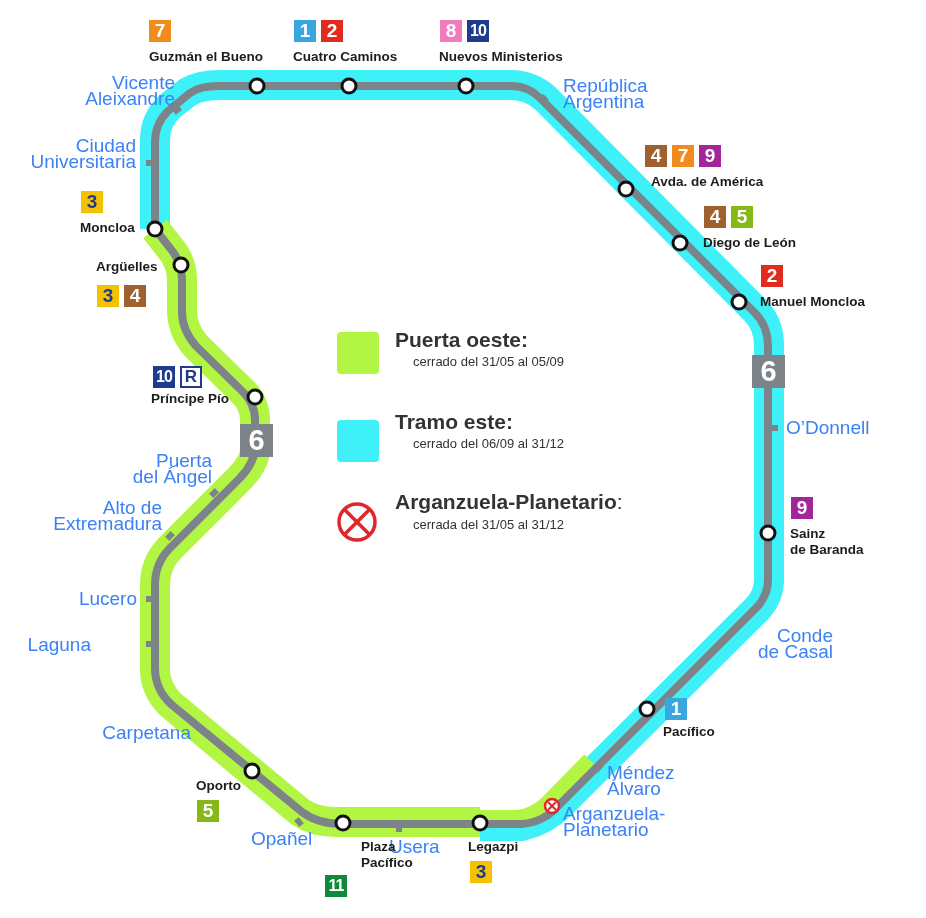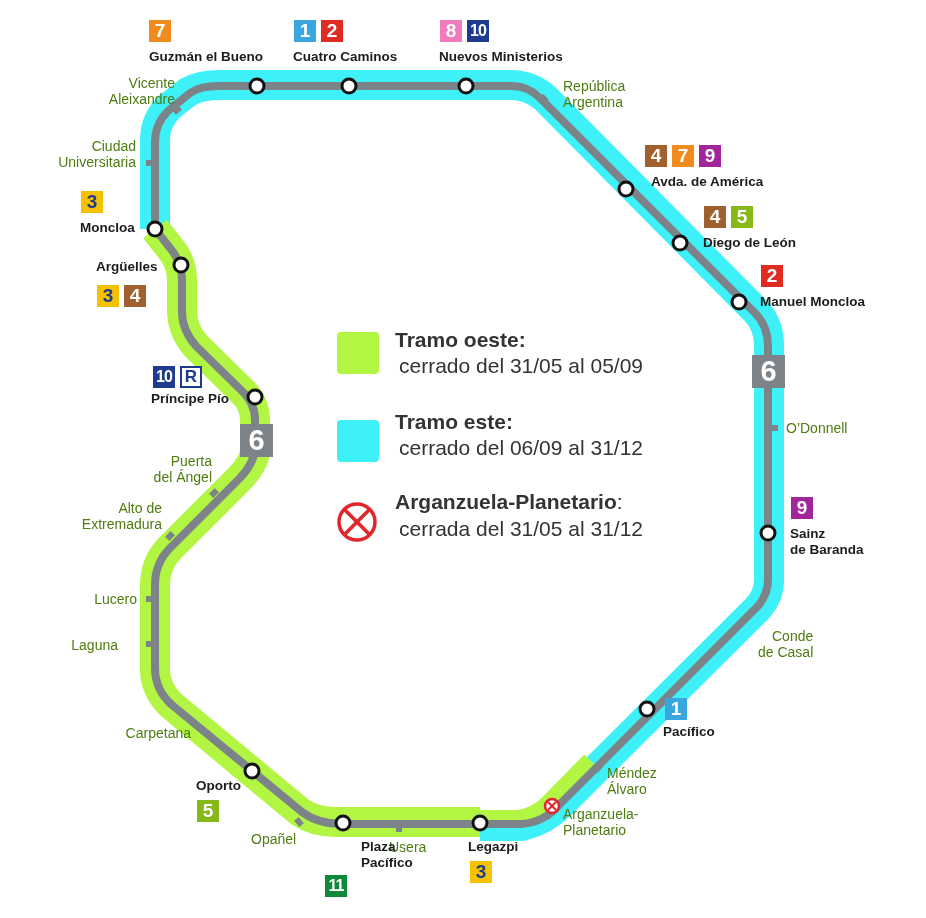--- a/index.html
+++ b/index.html
@@ -1,32 +1,32 @@
 <!DOCTYPE html>
 <html><head>
 <meta charset="utf-8">
 <style>
   html, body { margin:0; padding:0; background:#ffffff; }
   body { width:926px; height:918px; position:relative; overflow:hidden;
          font-family:"Liberation Sans", sans-serif; color:#222; }
   #map { position:absolute; left:0; top:0; }
-  .lbl { position:absolute; font-size:14px; line-height:16px; color:#4d7c0f; white-space:nowrap; }
+  .lbl { position:absolute; font-size:19px; line-height:16px; color:#3b82f6; white-space:nowrap; }
   .lbl.r { text-align:right; }
   .lbl.b { font-weight:bold; font-size:13.5px; color:#1c1c1c; }
   .badges { position:absolute; display:flex; gap:5px; }
   .badge { width:22px; height:22px; display:flex; align-items:center; justify-content:center;
            font-weight:bold; font-size:19px; color:#fff; box-sizing:border-box; }
   .badge.s10 { font-size:16px; letter-spacing:-1px; }
   .badge.renfe { background:#fff; border:2px solid #1e3b8f; color:#1e3b8f; font-size:17px; }
   .l6 { position:absolute; width:33px; height:33px; background:#7d8489; color:#fff;
         font-weight:bold; font-size:29px; display:flex; align-items:center; justify-content:center; }
   .legend { position:absolute; left:337px; }
   .legend .sw { position:absolute; left:0; width:42px; height:42px; border-radius:4px; }
   .legend .t1 { position:absolute; left:58px; font-weight:bold; font-size:21px; color:#333; white-space:nowrap; }
-  .legend .t2 { position:absolute; left:62px; font-size:21px; color:#333; white-space:nowrap; }
+  .legend .t2 { position:absolute; left:76px; font-size:13px; color:#333; white-space:nowrap; }
 </style>
 </head>
 <body>
 
 <svg id="map" width="926" height="918" viewBox="0 0 926 918">
 
   <path d="M155,229 L155,140 Q155,120 170,106 L188,92 Q200,85 220,85 L510,85 Q530,85 545,98 L755,310 Q769,324 769,345 L769,580 Q769,596 757,609 L560,805 Q545,820 522,826 L480,826" fill="none" stroke="#3ef0f8" stroke-width="30" stroke-linejoin="round" stroke-linecap="butt"></path>
 
   <path d="M155,229 L170,248 Q182,262 182,280 L182,310 Q182,330 196,346 L243,392 Q255,404 255,420 L255,450 Q255,462 240,478 L170,548 Q155,563 155,585 L155,670 Q155,688 170,704 L300,812 Q315,822 335,822 L480,822" fill="none" stroke="#b2f542" stroke-width="30" stroke-linejoin="round" stroke-linecap="butt"></path>
 
@@ -78,21 +78,21 @@
     <line x1="345" y1="510" x2="369" y2="534" stroke="#e0262a" stroke-width="3.5"></line>
     <line x1="369" y1="510" x2="345" y2="534" stroke="#e0262a" stroke-width="3.5"></line>
   </g>
 </svg>
 
 <div class="l6" style="left:240px; top:424px;">6</div>
 <div class="l6" style="left:752px; top:355px;">6</div>
 
 <div class="legend" style="top:330px;">
   <div class="sw" style="top:2px; background:#b2f542;"></div>
-  <div class="t1" style="top:-2px;">Tramo oeste:</div>
+  <div class="t1" style="top:-2px;">Puerta oeste:</div>
   <div class="t2" style="top:24px;">cerrado del 31/05 al 05/09</div>
 
   <div class="sw" style="top:90px; background:#3ef0f8;"></div>
   <div class="t1" style="top:80px;">Tramo este:</div>
   <div class="t2" style="top:106px;">cerrado del 06/09 al 31/12</div>
 
   <div class="t1" style="top:160px;"><span>Arganzuela-Planetario</span><span style="font-weight:normal">:</span></div>
   <div class="t2" style="top:187px;">cerrada del 31/05 al 31/12</div>
 </div>
 
@@ -182,21 +182,21 @@
 </div>
 
 <div class="lbl" style="left:251px; top:831px;">Opañel</div>
 
 <div class="lbl b" style="left:196px; top:778px;">Oporto</div>
 <div class="badges" style="left:197px; top:800px;">
   <div class="badge" style="background:#86b817">5</div>
 </div>
 
 <div class="lbl r" style="right:735px; top:725px;">Carpetana</div>
-<div class="lbl r" style="right:808px; top:637px;">Laguna</div>
+<div class="lbl r" style="right:835px; top:637px;">Laguna</div>
 <div class="lbl r" style="right:789px; top:591px;">Lucero</div>
 
 <div class="lbl r" style="right:764px; top:500px;">
   <div>Alto de</div>
   <div>Extremadura</div>
 </div>
 
 <div class="lbl r" style="right:714px; top:453px;">
   <div>Puerta</div>
   <div>del Ángel</div>

